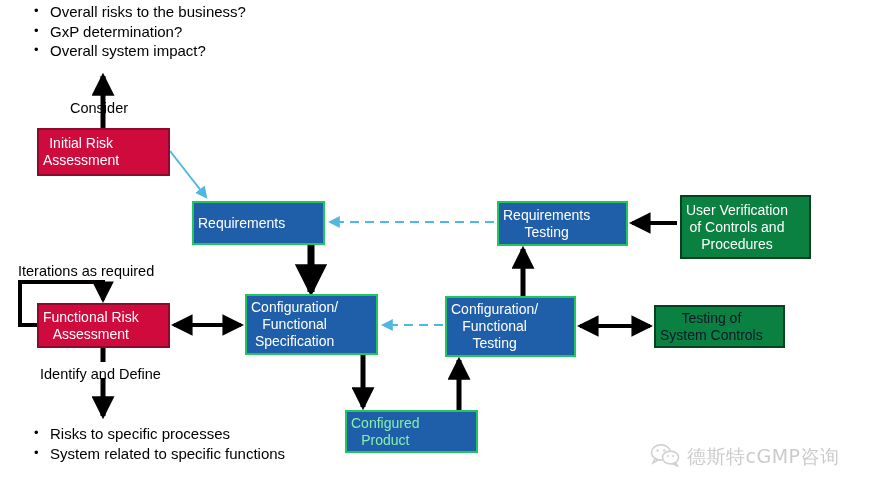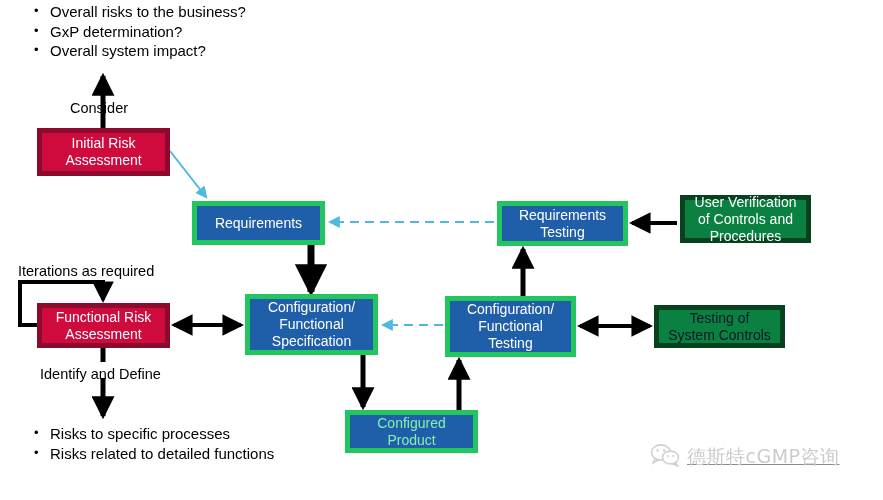--- a/index.html
+++ b/index.html
@@ -44,26 +44,26 @@
     position: absolute;
     left: 2px;
     top: -1px;
     font-size: 13px;
   }
   .node {
     position: absolute;
     box-sizing: border-box;
     display: flex;
     align-items: center;
-    justify-content: center;
+    justify-content: flex-start;
     text-align: center;
     color: #ffffff;
     font-size: 14px;
     line-height: 17px;
-    border: 5px solid #22c55e;
+    border: 2px solid #22c55e;
   }
   .node.red {
     border-color: #8c0a2e;
   }
   .node.green {
     border-color: #07421f;
   }
   .node-label {
     display: block;
     padding: 0 4px;
@@ -73,21 +73,20 @@
     font-size: 14.5px;
     color: #000000;
     white-space: nowrap;
   }
   #watermark {
     position: absolute;
     display: flex;
     align-items: center;
     gap: 7px;
     opacity: 0.45;
-    text-decoration: underline;
   }
   #watermark .wm-text {
     font-size: 19px;
     color: #8d8d8d;
     letter-spacing: 0.5px;
     font-family: "DejaVu Sans", sans-serif;
   }
 </style>
 </head>
 <body>
@@ -162,21 +161,21 @@
   </svg>
 
   <ul class="bullet-list" id="top-questions" style="left:32px; top:2px;">
       <li>Overall risks to the business?</li>
       <li>GxP determination?</li>
       <li>Overall system impact?</li>
     </ul>
 
   <ul class="bullet-list" id="bottom-outputs" style="left:32px; top:424px;">
       <li>Risks to specific processes</li>
-      <li>Risks related to detailed functions</li>
+      <li>System related to specific functions</li>
     </ul>
 
   <div id="nodes-layer">
       <div class="node red" style="left: 37px; top: 128px; width: 133px; height: 48px; background: rgb(207, 10, 60); color: rgb(255, 255, 255);">
         <span class="node-label">Initial Risk<br>Assessment</span>
       </div>
       <div class="node blue" style="left: 192px; top: 201px; width: 133px; height: 44px; background: rgb(31, 94, 168); color: rgb(255, 255, 255);">
         <span class="node-label">Requirements</span>
       </div>
       <div class="node red" style="left: 37px; top: 303px; width: 133px; height: 45px; background: rgb(207, 10, 60); color: rgb(255, 255, 255);">
@@ -187,21 +186,21 @@
       </div>
       <div class="node blue" style="left: 345px; top: 410px; width: 133px; height: 43px; background: rgb(31, 94, 168); color: #86efac;">
         <span class="node-label">Configured<br>Product</span>
       </div>
       <div class="node blue" style="left: 445px; top: 296px; width: 131px; height: 61px; background: rgb(31, 94, 168); color: rgb(255, 255, 255);">
         <span class="node-label">Configuration/<br>Functional<br>Testing</span>
       </div>
       <div class="node blue" style="left: 497px; top: 201px; width: 131px; height: 45px; background: rgb(31, 94, 168); color: rgb(255, 255, 255);">
         <span class="node-label">Requirements<br>Testing</span>
       </div>
-      <div class="node green" style="left: 680px; top: 195px; width: 131px; height: 48px; background: rgb(10, 128, 65); color: rgb(255, 255, 255);">
+      <div class="node green" style="left: 680px; top: 195px; width: 131px; height: 64px; background: rgb(10, 128, 65); color: rgb(255, 255, 255);">
         <span class="node-label">User Verification<br>of Controls and<br>Procedures</span>
       </div>
       <div class="node green" style="left: 654px; top: 305px; width: 131px; height: 43px; background: rgb(10, 128, 65); color: #0f172a;">
         <span class="node-label">Testing of<br>System Controls</span>
       </div>
     </div>
 
   <div id="edge-labels-layer">
       <div class="edge-label" style="left: 70px; top: 100px;">Consider</div>
       <div class="edge-label" style="left: 18px; top: 263px;">Iterations as required</div>

